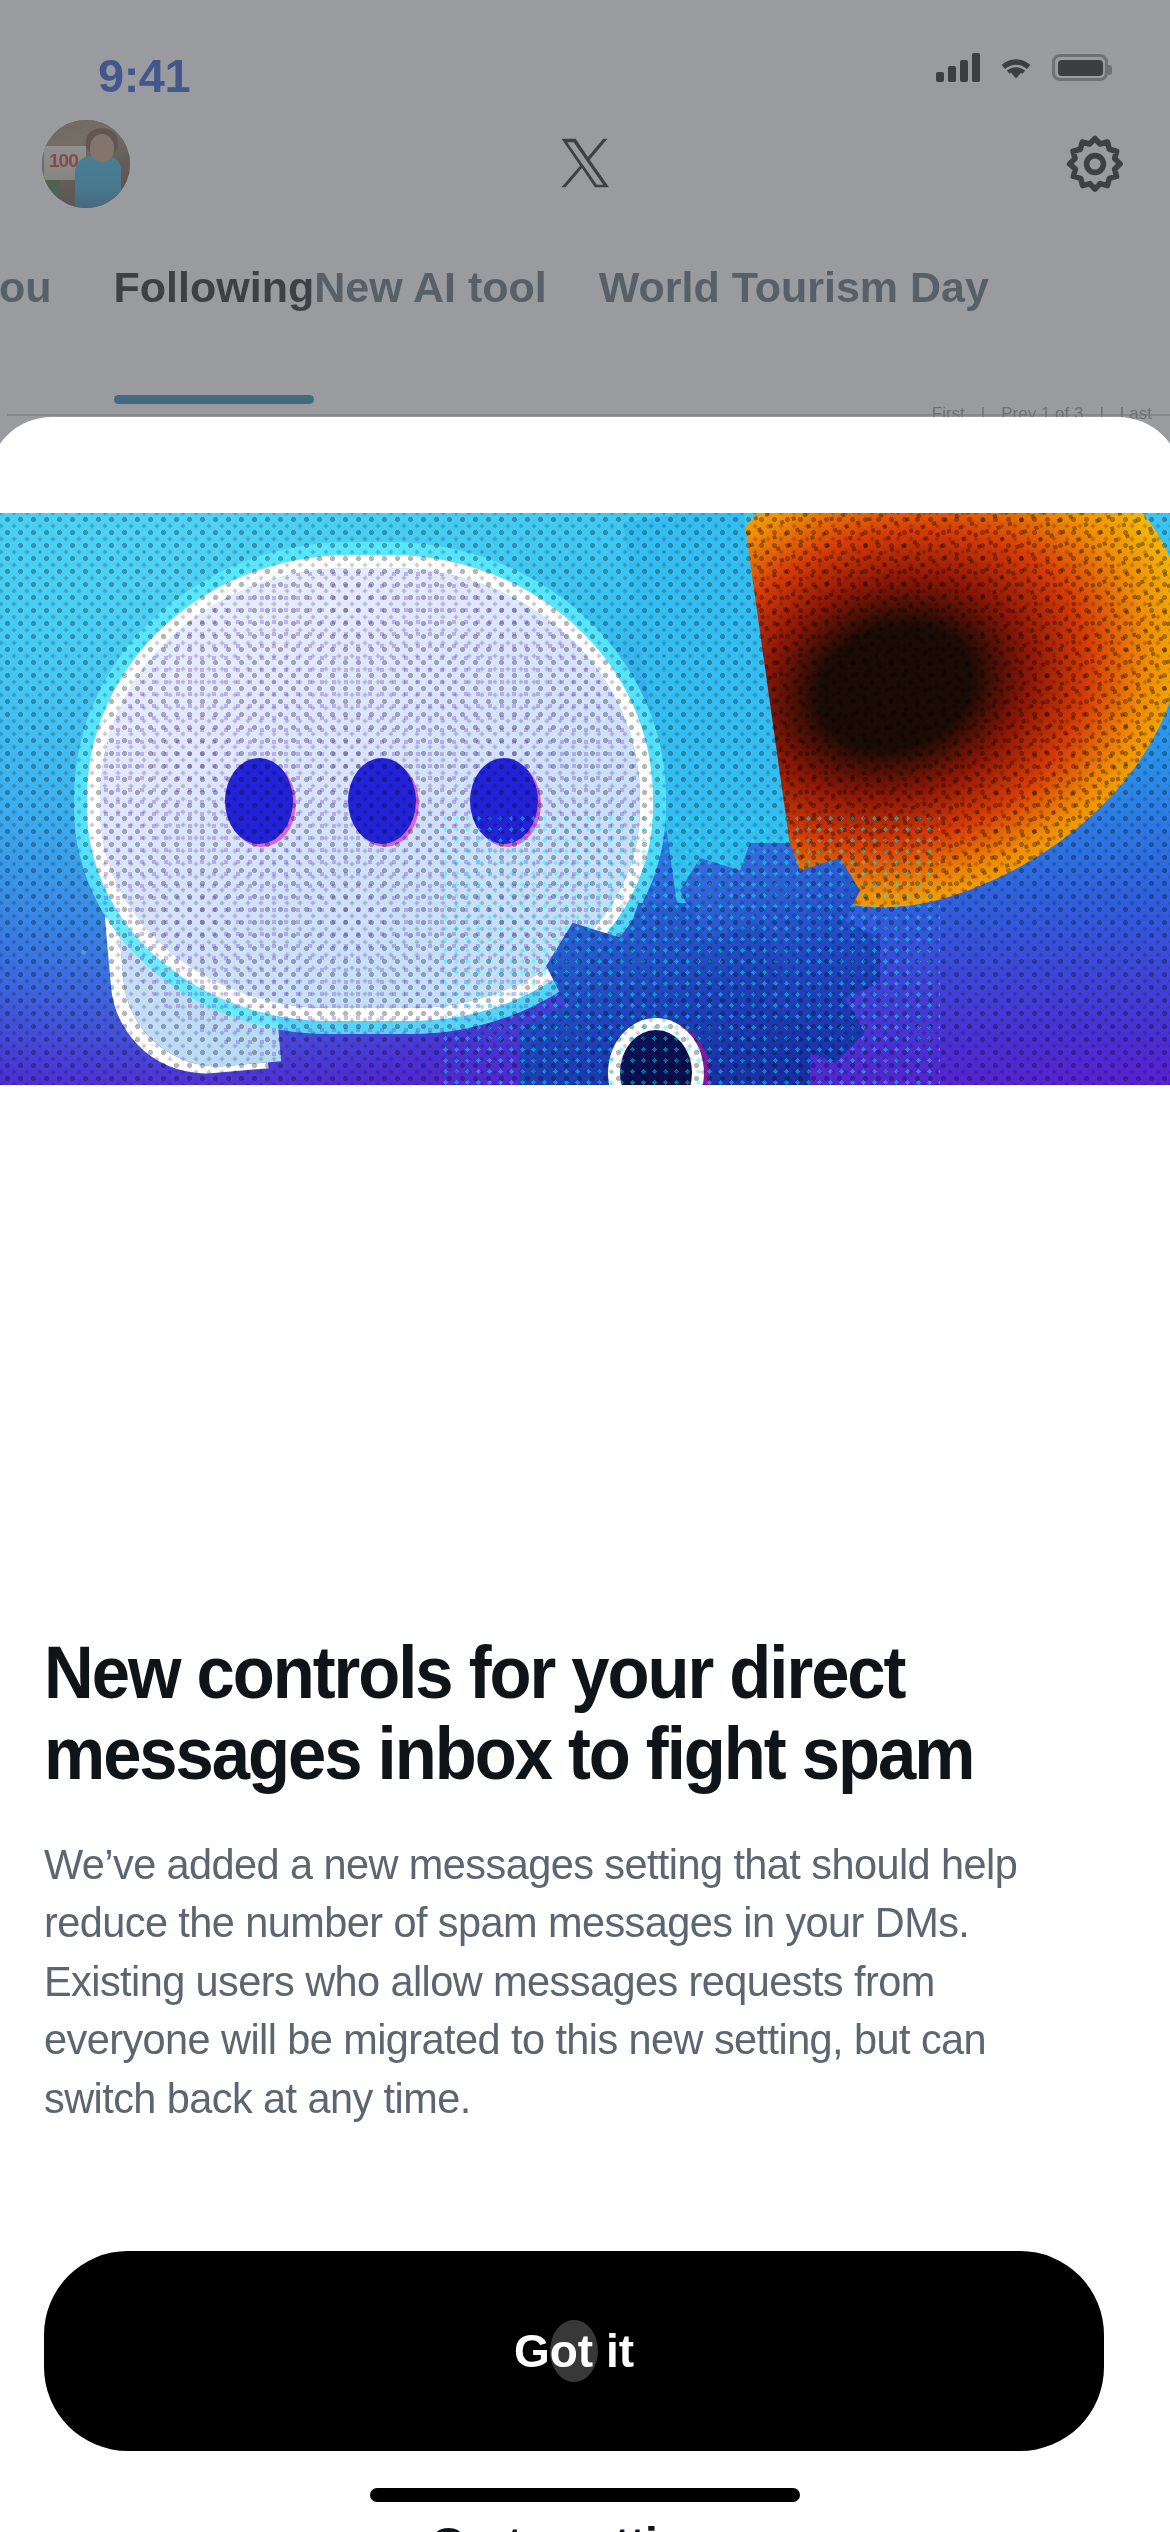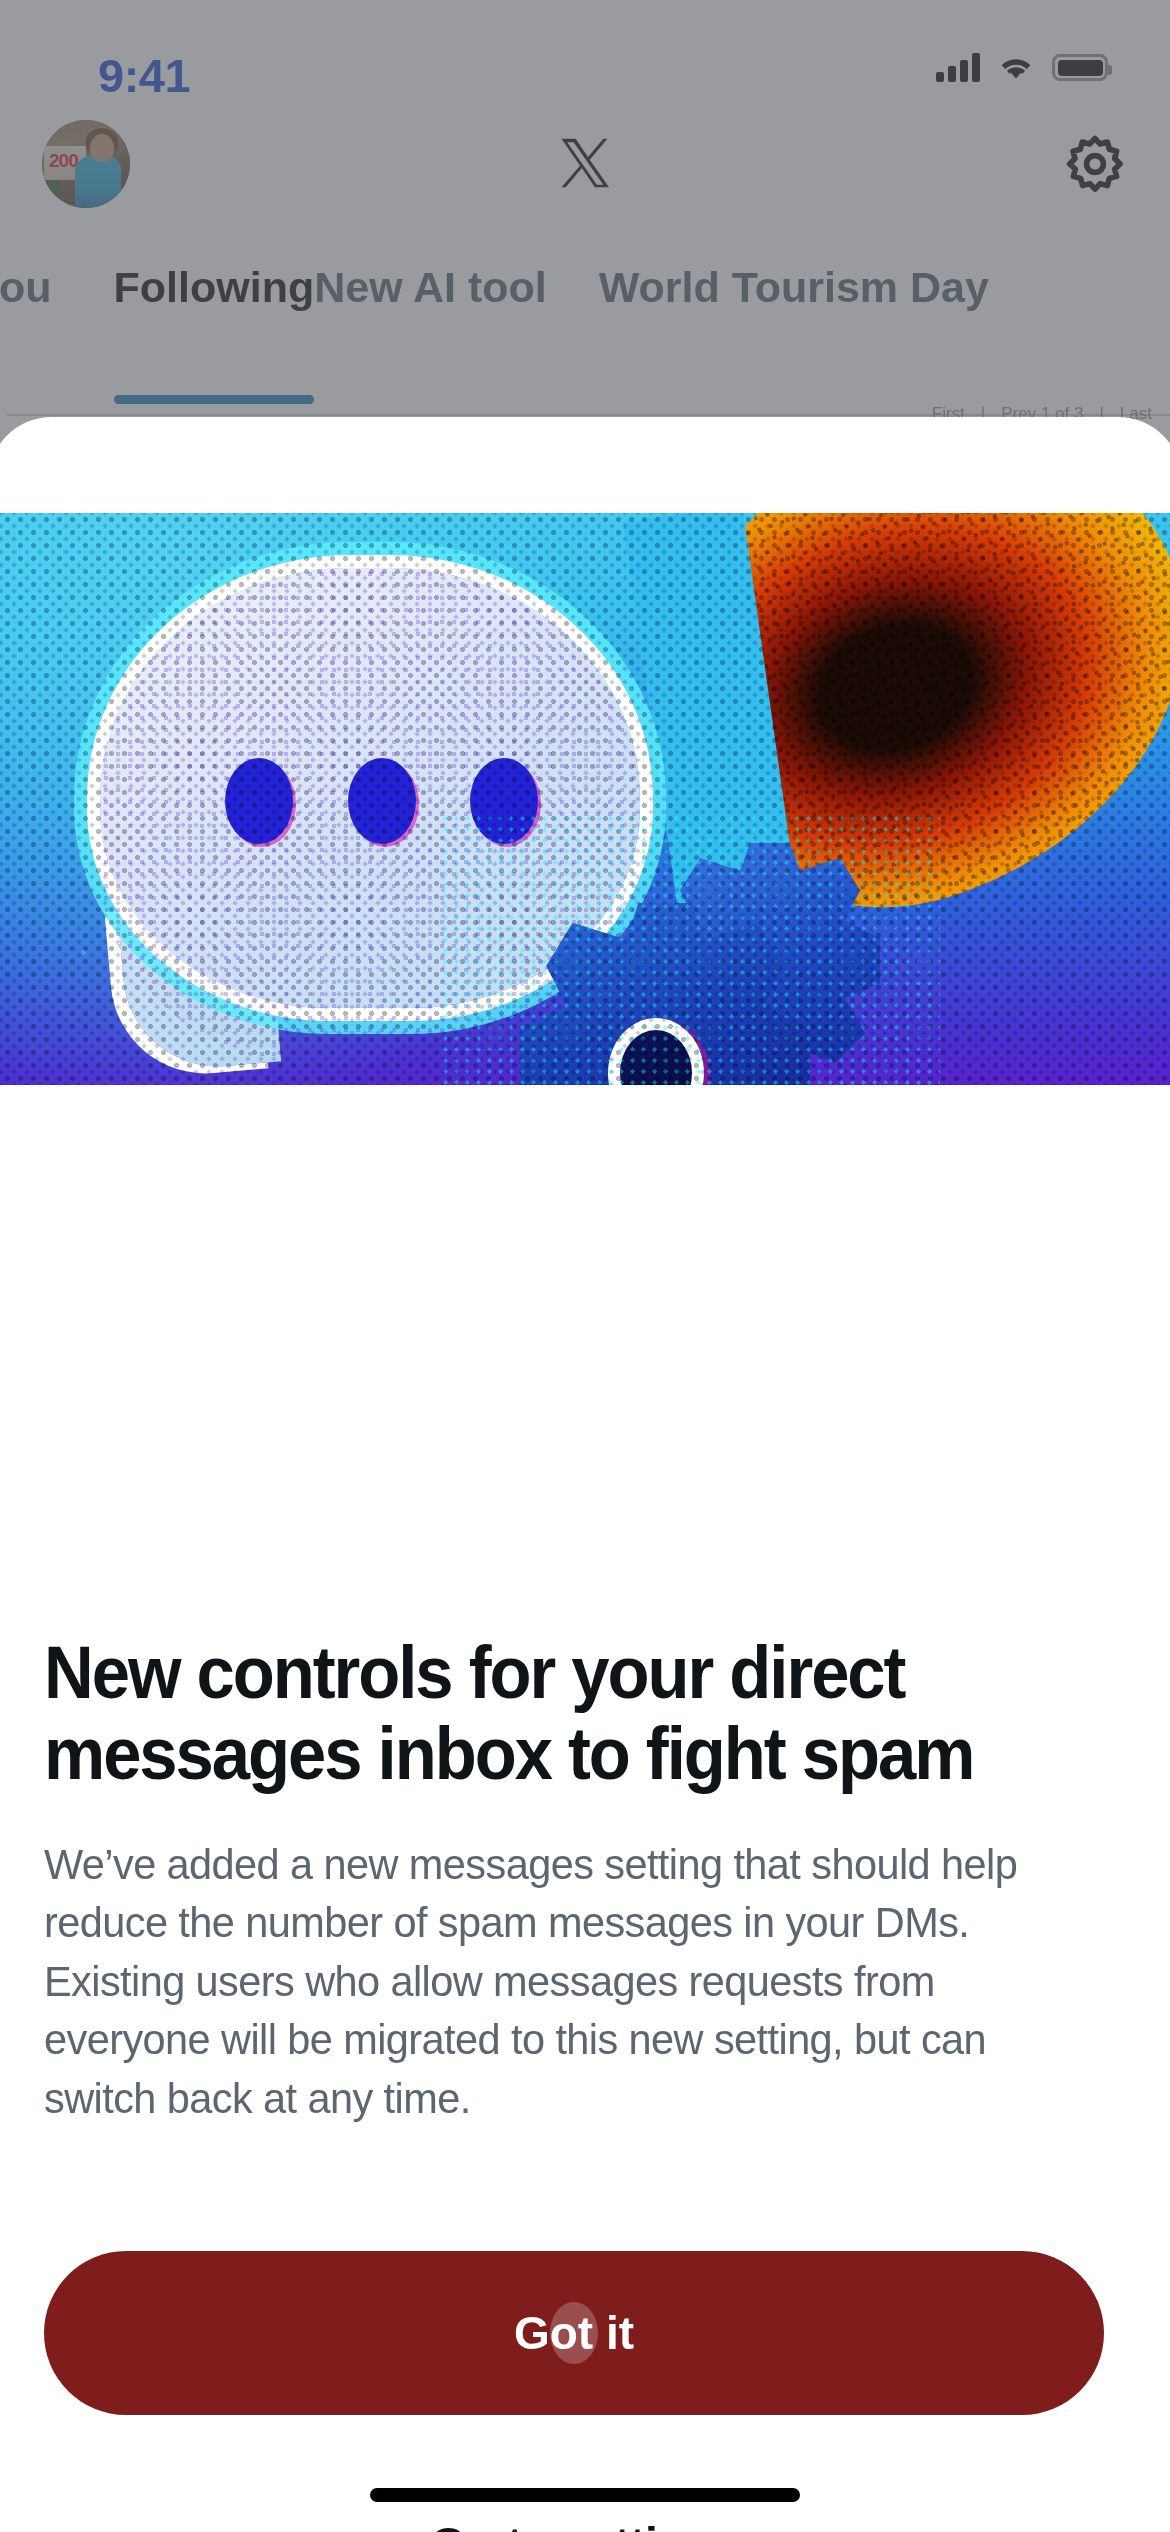--- a/index.html
+++ b/index.html
@@ -302,22 +302,22 @@
     width:1086px;
     font-size:43px; line-height:1.36;
     color:#5b6671;
     letter-spacing:-0.6px;
     transform:scaleX(0.965); transform-origin:left top;
   }
 
   
   #got-it-btn {
     position:absolute; left:56px; top:1834px;
-    width:1060px; height:164px;
-    background:#7f1d1d;
+    width:1060px; height:200px;
+    background:#000000;
     border:none; border-radius:84px;
     color:#ffffff; font-size:46px; font-weight:bold;
     font-family:"Liberation Sans", sans-serif;
     display:flex; align-items:center; justify-content:center;
     cursor:pointer;
   }
   #got-it-ripple {
     position:absolute; left:50%; top:50%;
     transform:translate(-50%,-50%);
     width:48px; height:62px; border-radius:50%;
@@ -371,21 +371,21 @@
             <span></span>
           </span>
       </div>
     </div>
 
     <div id="app-header">
       <div id="avatar">
         <div class="ph-bg"></div>
         <div class="ph-green"></div>
         <div class="ph-sign"></div>
-        <div class="ph-100">200</div>
+        <div class="ph-100">100</div>
         <div class="ph-body"></div>
         <div class="ph-hair"></div>
         <div class="ph-head"></div>
       </div>
       <svg id="x-logo" viewBox="0 0 24 24">
         <path fill="#0f1419" d="M13.98 10.62 21.3 2h-1.73l-6.36 7.48L8.13 2H2.27l7.68 11.17L2.27 22H4l6.71-7.9L16.08 22h5.86zM11.6 13.38l-.78-1.11-6.19-8.85h2.66l4.99 7.14.78 1.11 6.49 9.28h-2.66z"></path>
       </svg>
       <svg id="gear-btn" viewBox="0 0 40 40">
         <path fill="none" stroke="#0f1419" stroke-width="3.4" stroke-linejoin="round" d="M20 4.6l3.1 3.3 4.4-1.2 1.2 4.4 4.4 1.2-1.2 4.4 3.3 3.3-3.3 3.1 1.2 4.4-4.4 1.2-1.2 4.4-4.4-1.2-3.1 3.3-3.1-3.3-4.4 1.2-1.2-4.4-4.4-1.2 1.2-4.4L4.6 20l3.3-3.3-1.2-4.4 4.4-1.2 1.2-4.4 4.4 1.2z"></path>
         <circle cx="20" cy="20" r="5.1" fill="none" stroke="#0f1419" stroke-width="3.4"></circle>

